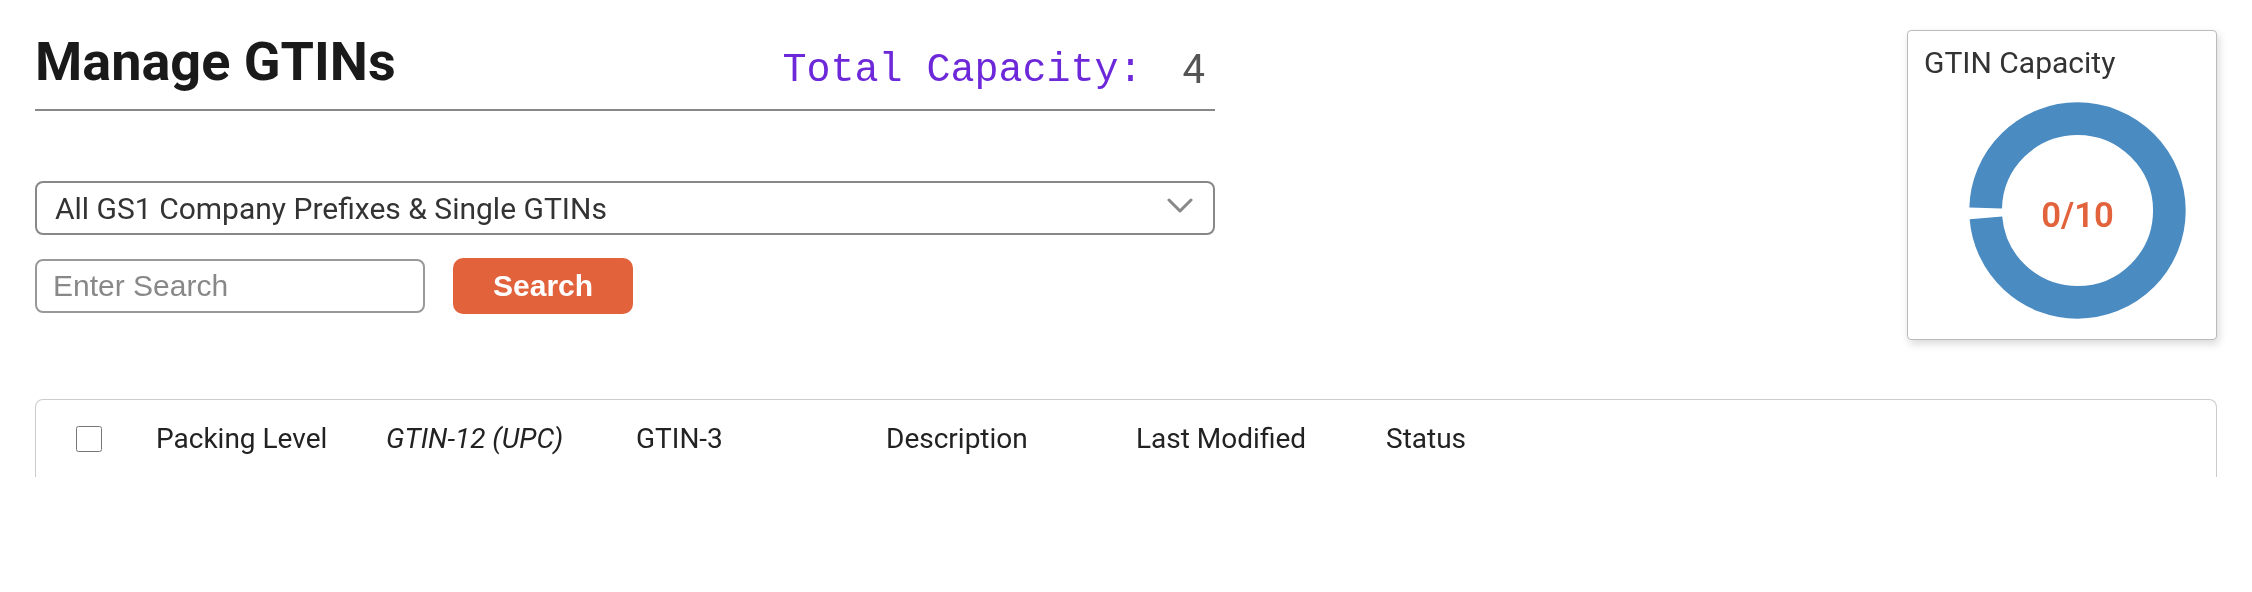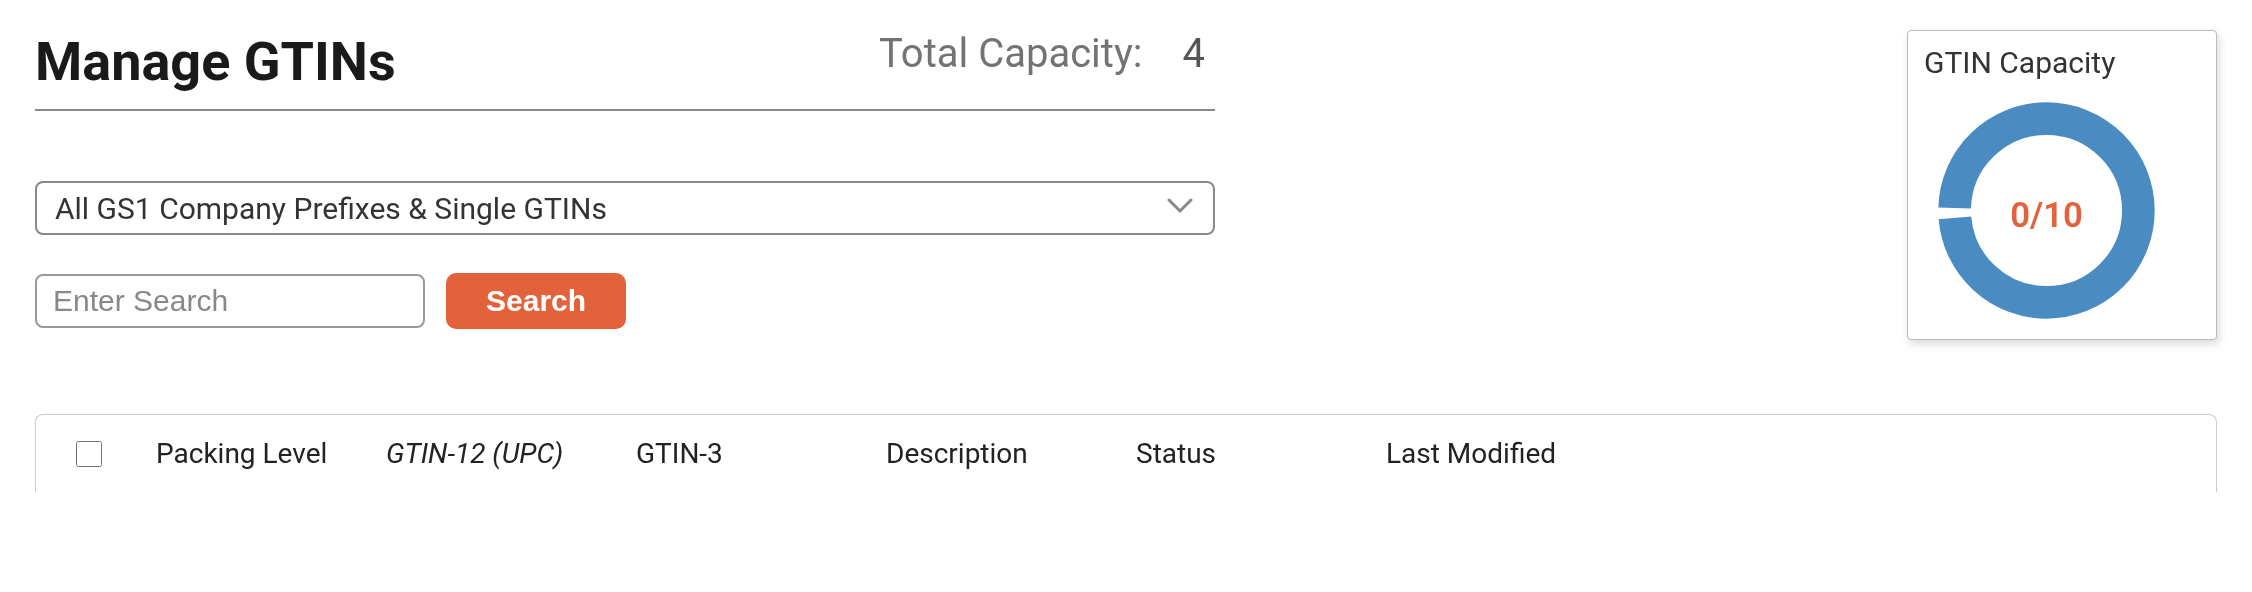--- a/index.html
+++ b/index.html
@@ -16,46 +16,47 @@
     .top-area {
       display: flex;
       align-items: flex-start;
       gap: 40px;
     }
     .left-col {
       flex: 0 0 1180px;
     }
     .header-row {
       display: flex;
-      align-items: flex-start;
+      align-items: flex-end;
       border-bottom: 2px solid #888;
       padding-bottom: 16px;
       margin-bottom: 70px;
     }
     .page-title {
       font-size: 54px;
       font-weight: 700;
       color: #1a1a1a;
       flex: 1;
     }
     .capacity-label {
       font-size: 40px;
-      color: #737373;
+      color: #6d28d9;
       margin-right: 40px;
+      font-family: Liberation Mono, monospace;
     }
     .capacity-value {
       font-size: 40px;
       color: #555;
       padding-right: 10px;
     }
     .prefix-select-wrapper {
       position: relative;
       width: 100%;
       max-width: 1200px;
-      margin-bottom: 38px;
+      margin-bottom: 23px;
     }
     .prefix-select-wrapper .chev {
       position: absolute;
       right: 22px;
       top: 50%;
       transform: translateY(-50%);
       pointer-events: none;
     }
     .inner-select {
       width: 100%;
@@ -66,21 +67,21 @@
       padding: 0 50px 0 18px;
       font-size: 30px;
       color: #333;
       display: flex;
       align-items: center;
       cursor: pointer;
     }
     .search-row {
       display: flex;
       align-items: center;
-      gap: 21px;
+      gap: 28px;
     }
     .search-input {
       width: 390px;
       height: 54px;
       border: 2px solid #999;
       border-radius: 8px;
       padding: 0 16px;
       font-size: 30px;
       color: #333;
     }
@@ -110,21 +111,21 @@
       background: #fff;
       padding: 14px 16px;
     }
     .capacity-card-title {
       font-size: 30px;
       color: #333;
       margin-bottom: 8px;
     }
     .donut-wrap {
       display: flex;
-      justify-content: flex-start;
+      justify-content: flex-end;
       align-items: center;
     }
     .donut-svg {
       width: 245px;
       height: 245px;
     }
     .donut-center-text {
       font-size: 30px;
       font-weight: 600;
       fill: #e2623b;
@@ -206,16 +207,16 @@
 
 <div class="table-container">
   <div class="table-header">
     <div class="th-checkbox">
       <input type="checkbox" style="">
     </div>
     <div class="th th-packing">Packing Level</div>
     <div class="th th-gtin12">GTIN-12 (UPC)</div>
     <div class="th th-gtin14">GTIN-3</div>
     <div class="th th-description">Description</div>
+    <div class="th th-lastmod">Last Modified</div>
     <div class="th th-status">Status</div>
-    <div class="th th-lastmod">Last Modified</div>
   </div>
 </div>
 
 </body></html>

